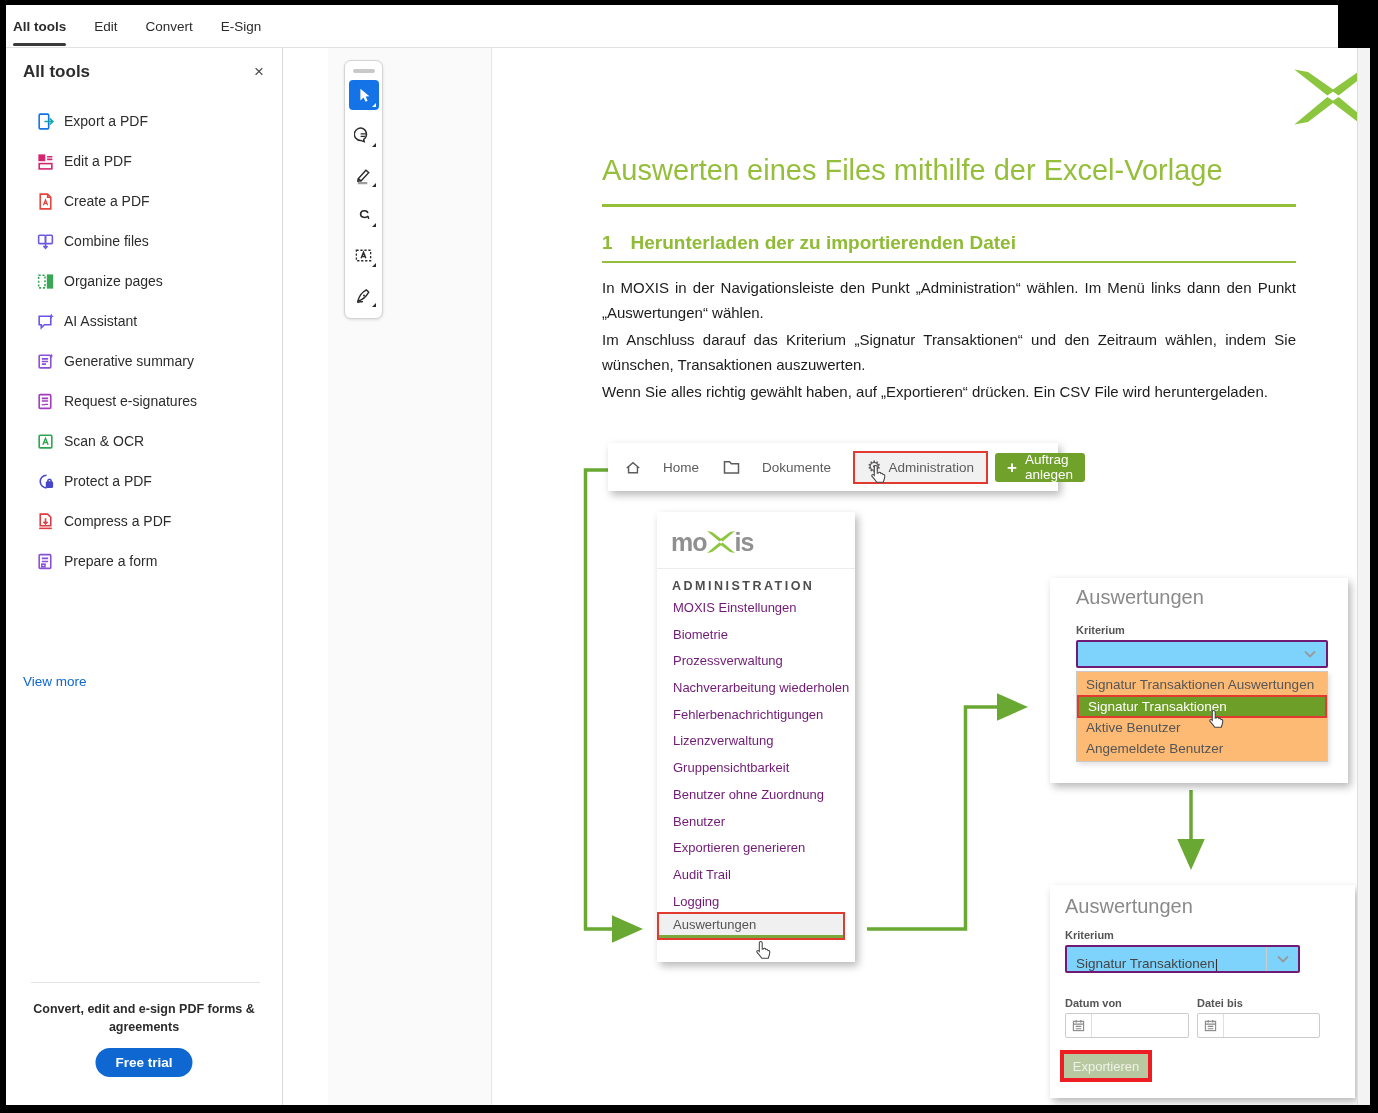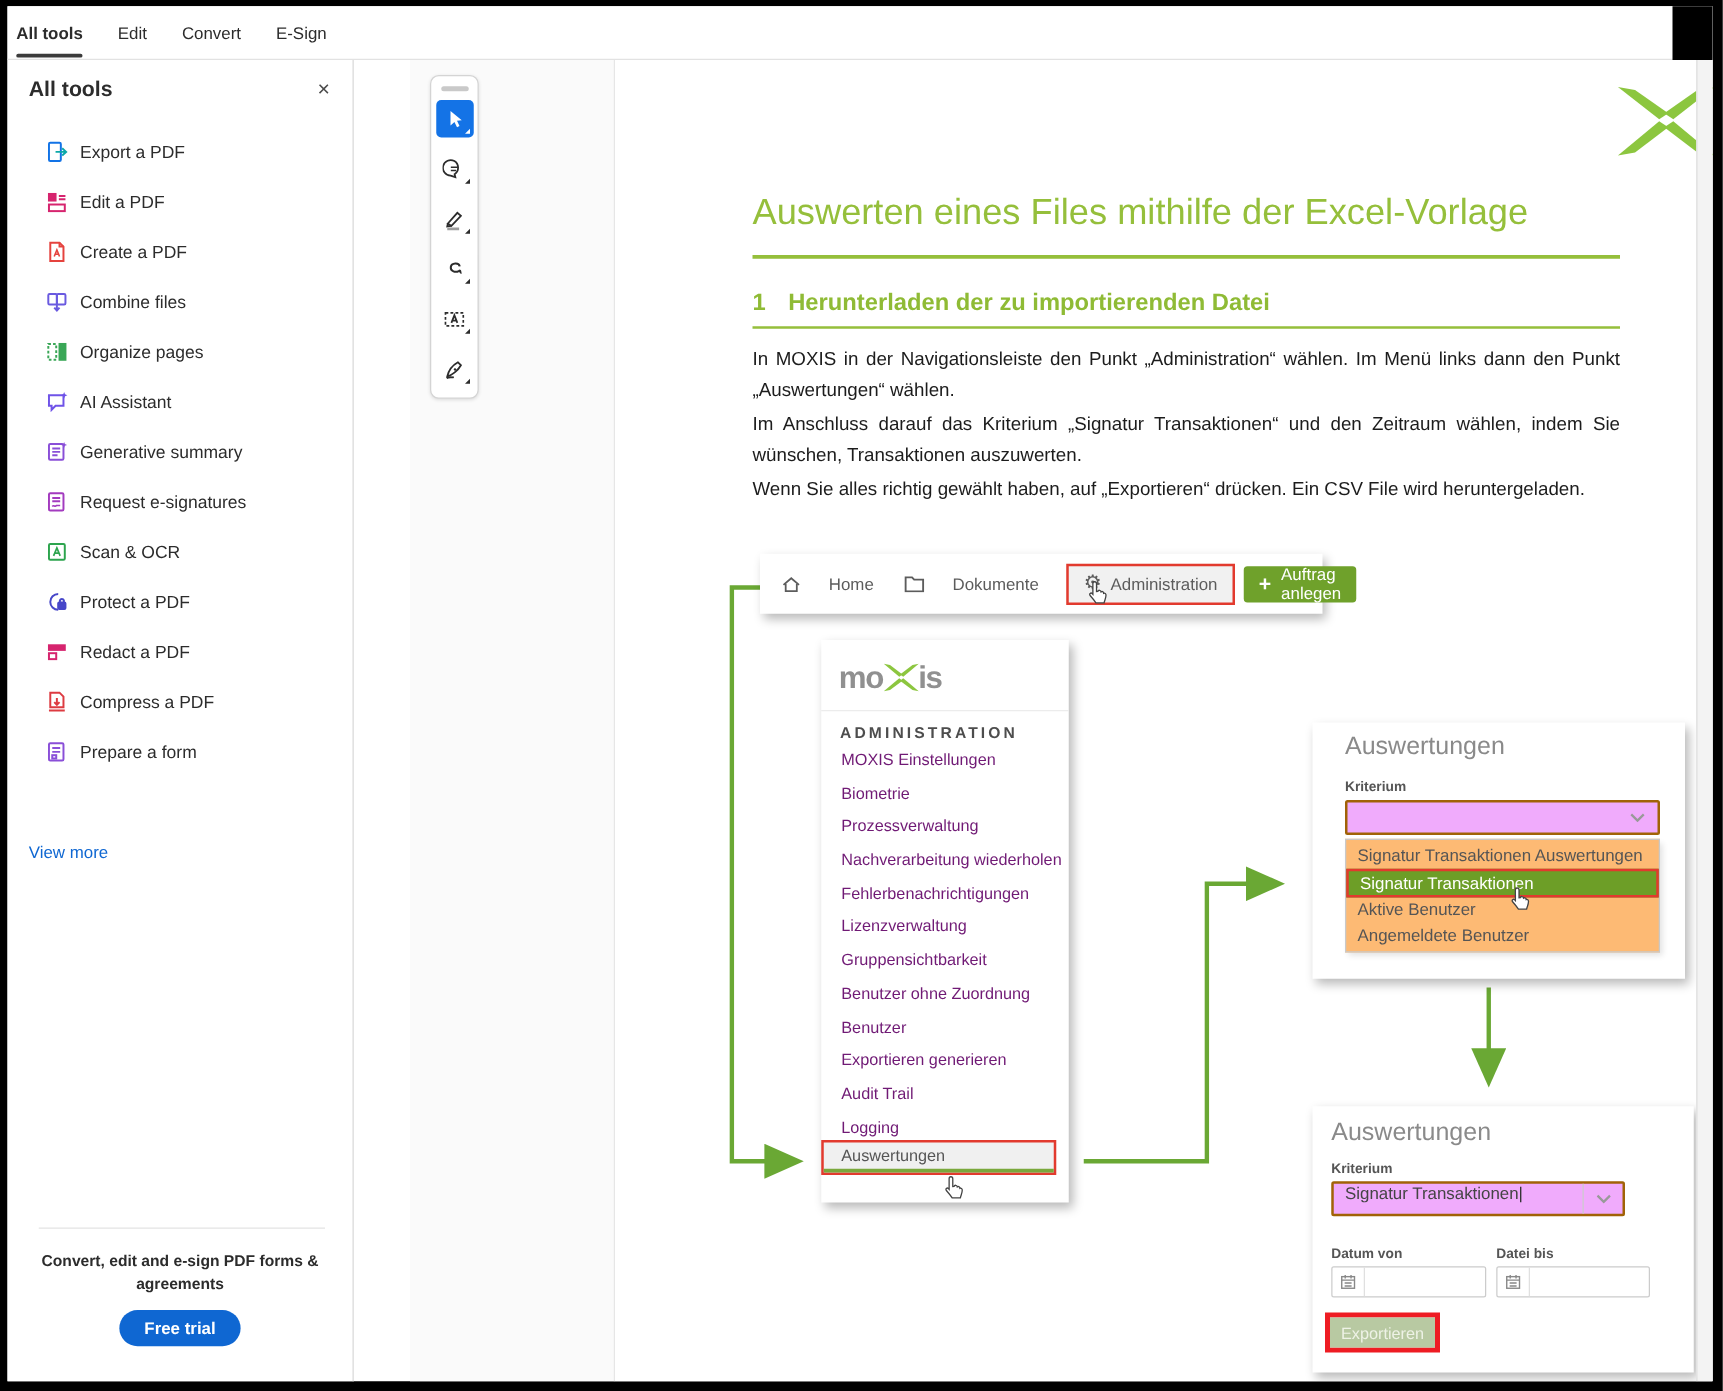--- a/index.html
+++ b/index.html
@@ -71,21 +71,21 @@
   .menu-head { position:absolute; left:15px; top:67px; font-size:12.5px; font-weight:bold; letter-spacing:2.5px; color:#4d4d4d; }
   .menu-list { position:absolute; left:16px; top:88px; right:4px; }
   .menu-list span { display:block; font-size:13px; color:#701a75; height:26.7px; }
   .menu-active { position:absolute; left:0; top:400px; width:188px; height:28px; background:#f0f0f0; border:2px solid #e23a2e; border-bottom-width:2px; display:flex; align-items:center; }
   .menu-active .inner { width:100%; height:100%; border-bottom:3px solid #7aa83c; display:flex; align-items:center; padding-left:14px; font-size:13px; color:#555; }
 
   .fig-panel1 { left:558px; top:530px; width:298px; height:205px; }
   .fig-panel2 { left:558px; top:837px; width:305px; height:213px; }
   .pn-title { position:absolute; font-size:20px; color:#8a8a8a; }
   .pn-label { position:absolute; font-size:11px; font-weight:bold; color:#555; }
-  .pn-select { position:absolute; height:28px; border:2px solid #a16207; border-radius:2px; background:#f0abfc; display:flex; align-items:flex-start; }
+  .pn-select { position:absolute; height:28px; border:2px solid #701a75; border-radius:2px; background:#7dd3fc; display:flex; align-items:flex-end; }
   .pn-select .val { flex:1; padding-left:9px; font-size:13.5px; color:#444; white-space:nowrap; overflow:hidden; }
   .pn-select .chev { width:32px; height:100%; display:flex; align-items:center; justify-content:center; }
   .pn-select .chev.sep { border-left:1px solid #ccc; }
   .listbox { position:absolute; background:#fdba74; border:1px solid #c9c9c9; box-shadow:2px 3px 5px rgba(0,0,0,.12); padding:2px 0; }
   .opt { height:20.5px; display:flex; align-items:center; padding-left:9px; font-size:13.5px; color:#555; }
   .opt.selected { background:#6d9e27; color:#fff; border:2px solid #e23a2e; height:23px; }
   .date-label { position:absolute; font-size:11px; font-weight:bold; color:#555; }
   .date-input { position:absolute; height:25px; border:1px solid #ccc; border-radius:2px; background:#fff; display:flex; align-items:center; }
   .date-input .cal { width:26px; height:100%; border-right:1px solid #e0e0e0; display:flex; align-items:center; justify-content:center; }
   .export-wrap { position:absolute; left:10px; top:165px; border:4px solid #ee1c23; }
@@ -202,29 +202,20 @@
       </div>
       <div class="sb-item">
         <span class="ic">
             <svg width="19" height="19" viewBox="0 0 18 18" fill="none" stroke="#4747c9" stroke-width="1.5">
               <path d="M10 3 a6 6 0 1 0 0 12"></path>
               <rect x="10" y="9.5" width="5.5" height="5" rx="0.8" fill="#4747c9"></rect>
               <path d="M11.3 9.5 v-1.6 a1.6 1.6 0 0 1 3 0 v1.6"></path>
             </svg>
           </span>
         <span class="lb">Protect a PDF</span>
-      </div>
-      <div class="sb-item">
-        <span class="ic">
-            <svg width="19" height="19" viewBox="0 0 18 18" fill="none" stroke="#d6246e" stroke-width="1.5">
-              <rect x="3" y="4" width="12" height="3.5" fill="#d6246e"></rect>
-              <rect x="3" y="10" width="5.5" height="4.5"></rect>
-            </svg>
-          </span>
-        <span class="lb">Redact a PDF</span>
       </div>
       <div class="sb-item">
         <span class="ic">
             <svg width="19" height="19" viewBox="0 0 18 18" fill="none" stroke="#dd3b41" stroke-width="1.5">
               <path d="M4 2 h7 l3 3 v8 H4 z"></path>
               <path d="M9 6 v5 M7 9.2 L9 11.3 L11 9.2"></path>
               <path d="M3 15.5 h12"></path>
             </svg>
           </span>
         <span class="lb">Compress a PDF</span>

